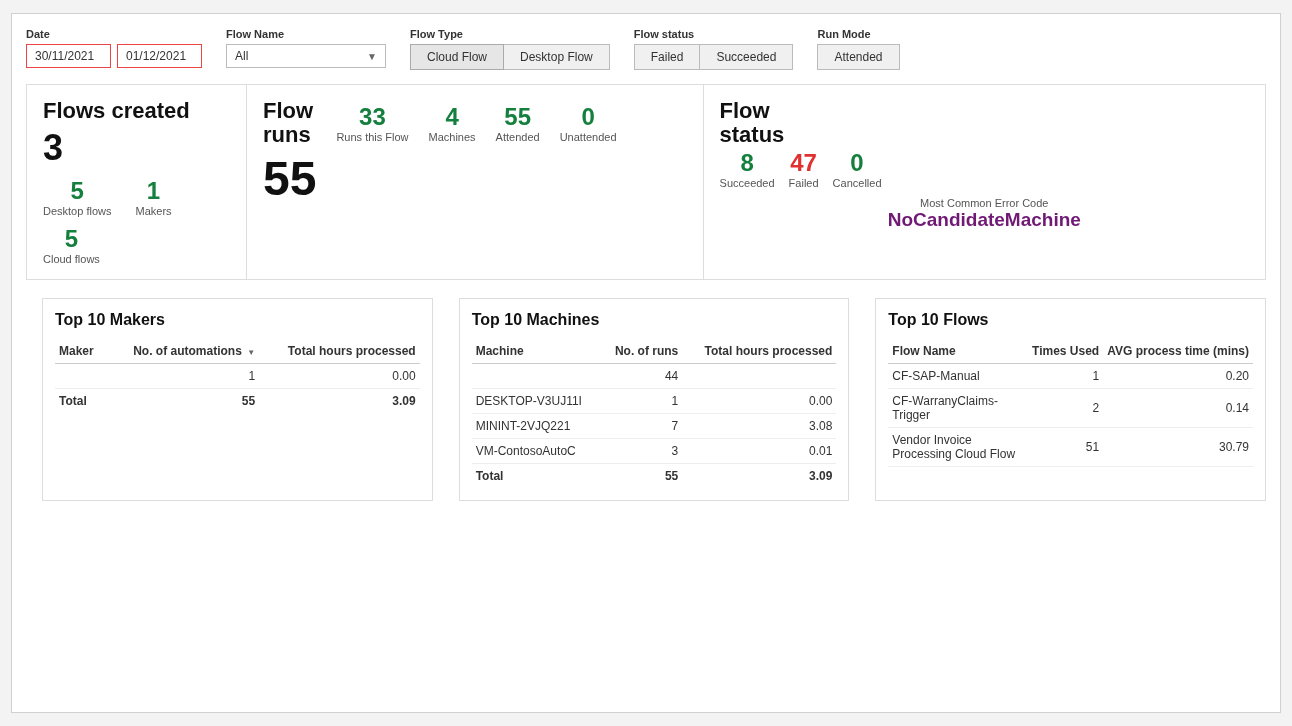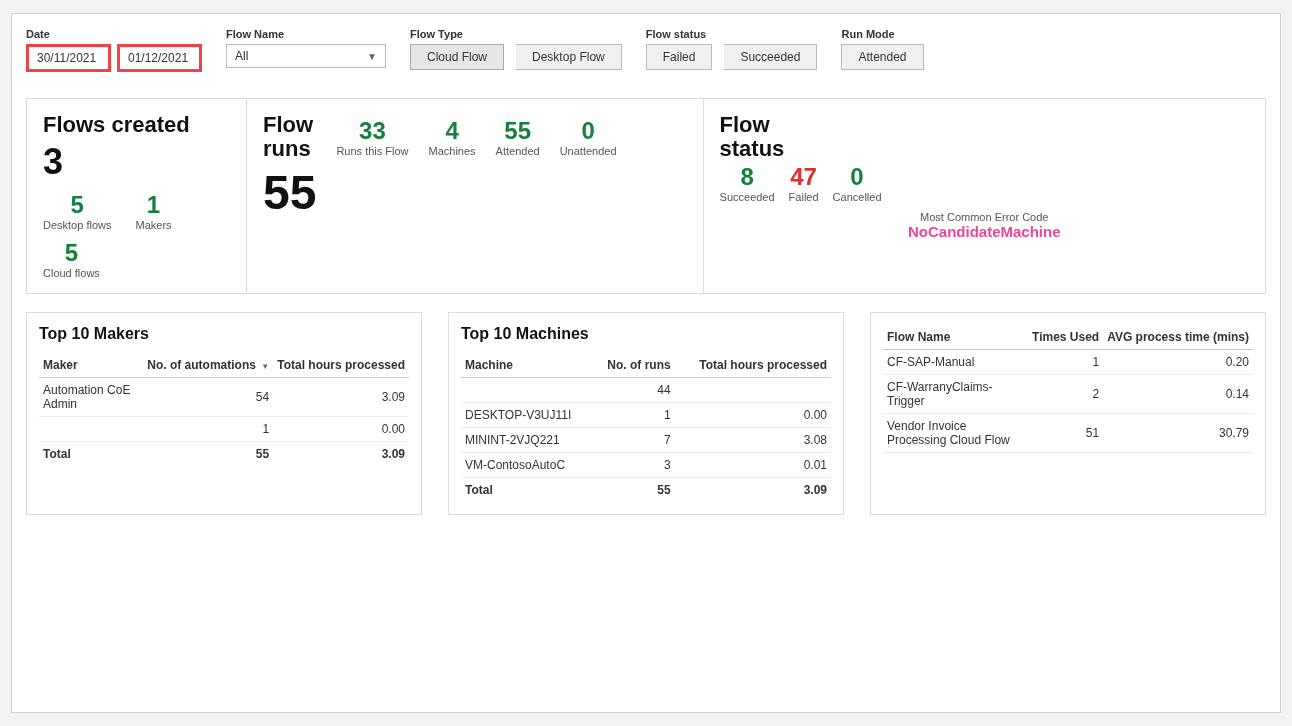--- a/index.html
+++ b/index.html
@@ -17,39 +17,39 @@
       min-height: 700px;
       border: 1px solid #d0d0d0;
       padding: 14px 14px 14px 14px;
       position: relative;
     }
     
     .filters-row {
       display: flex;
       align-items: flex-start;
       gap: 24px;
-      margin-bottom: 26px;
+      margin-bottom: 14px;
       flex-wrap: wrap;
     }
     .filter-group {
       display: flex;
       flex-direction: column;
       gap: 4px;
     }
     .filter-label {
       font-size: 11px;
       color: #333;
       font-weight: 600;
     }
     .date-inputs {
       display: flex;
       gap: 6px;
     }
     .date-box {
-      border: 3px solid #ef4444;
+      border: 1px solid #ef4444;
       padding: 4px 8px;
       font-size: 12px;
       color: #333;
       background: #fff;
       min-width: 85px;
     }
     .flow-name-select {
       border: 1px solid #bbb;
       padding: 4px 8px;
       font-size: 12px;
@@ -61,21 +61,21 @@
       align-items: center;
       cursor: pointer;
     }
     .flow-name-select span.chevron {
       font-size: 10px;
       color: #666;
       margin-left: 8px;
     }
     .btn-group {
       display: flex;
-      gap: 12px;
+      gap: 0;
     }
     .filter-btn {
       border: 1px solid #bbb;
       padding: 5px 16px;
       font-size: 12px;
       color: #333;
       background: #f0f0f0;
       cursor: pointer;
       white-space: nowrap;
     }
@@ -138,28 +138,29 @@
       gap: 14px;
       margin-top: 2px;
     }
     .error-code-section {
       margin-top: 8px;
       font-size: 11px;
       color: #555;
       text-align: center;
     }
     .error-code-value {
-      font-size: 15px;
+      font-size: 19px;
       font-weight: 600;
-      color: #ec4899;
+      color: #701a75;
     }
     
     .tables-row {
       display: flex;
       gap: 16px;
+      margin-left: 16px;
     }
     .table-section {
       flex: 1;
       border: 1px solid #ddd;
       margin-right: 10px;
       padding: 12px 12px;
     }
     .table-section:last-child {
       margin-right: 0;
     }
@@ -349,25 +350,20 @@
               <span>No. of automations</span>
               <span class="sort-icon">▼</span>
             </th>
             <th class="num-col">
               <span>Total hours processed</span>
             </th>
           </tr>
         </thead>
         <tbody id="makers-body">
             <tr>
-              <td>Automation CoE Admin</td>
-      <td class="num-col">54</td>
-      <td class="num-col">3.09</td>
-            </tr>
-            <tr>
               <td></td>
       <td class="num-col">1</td>
       <td class="num-col">0.00</td>
             </tr>
           </tbody>
         <tfoot>
           <tr class="total-row">
             <td>Total</td>
             <td class="num-col">55</td>
             <td class="num-col">3.09</td>
@@ -418,20 +414,21 @@
           <tr class="total-row">
             <td>Total</td>
             <td class="num-col">55</td>
             <td class="num-col">3.09</td>
           </tr>
         </tfoot>
       </table>
     </div>
 
     <div class="table-section">
+      <div class="table-title">Top 10 Flows</div>
       <table>
         <thead>
           <tr>
             <th>
               <span>Flow Name</span>
             </th>
             <th class="num-col">
               <span>Times Used</span>
             </th>
             <th class="num-col">

